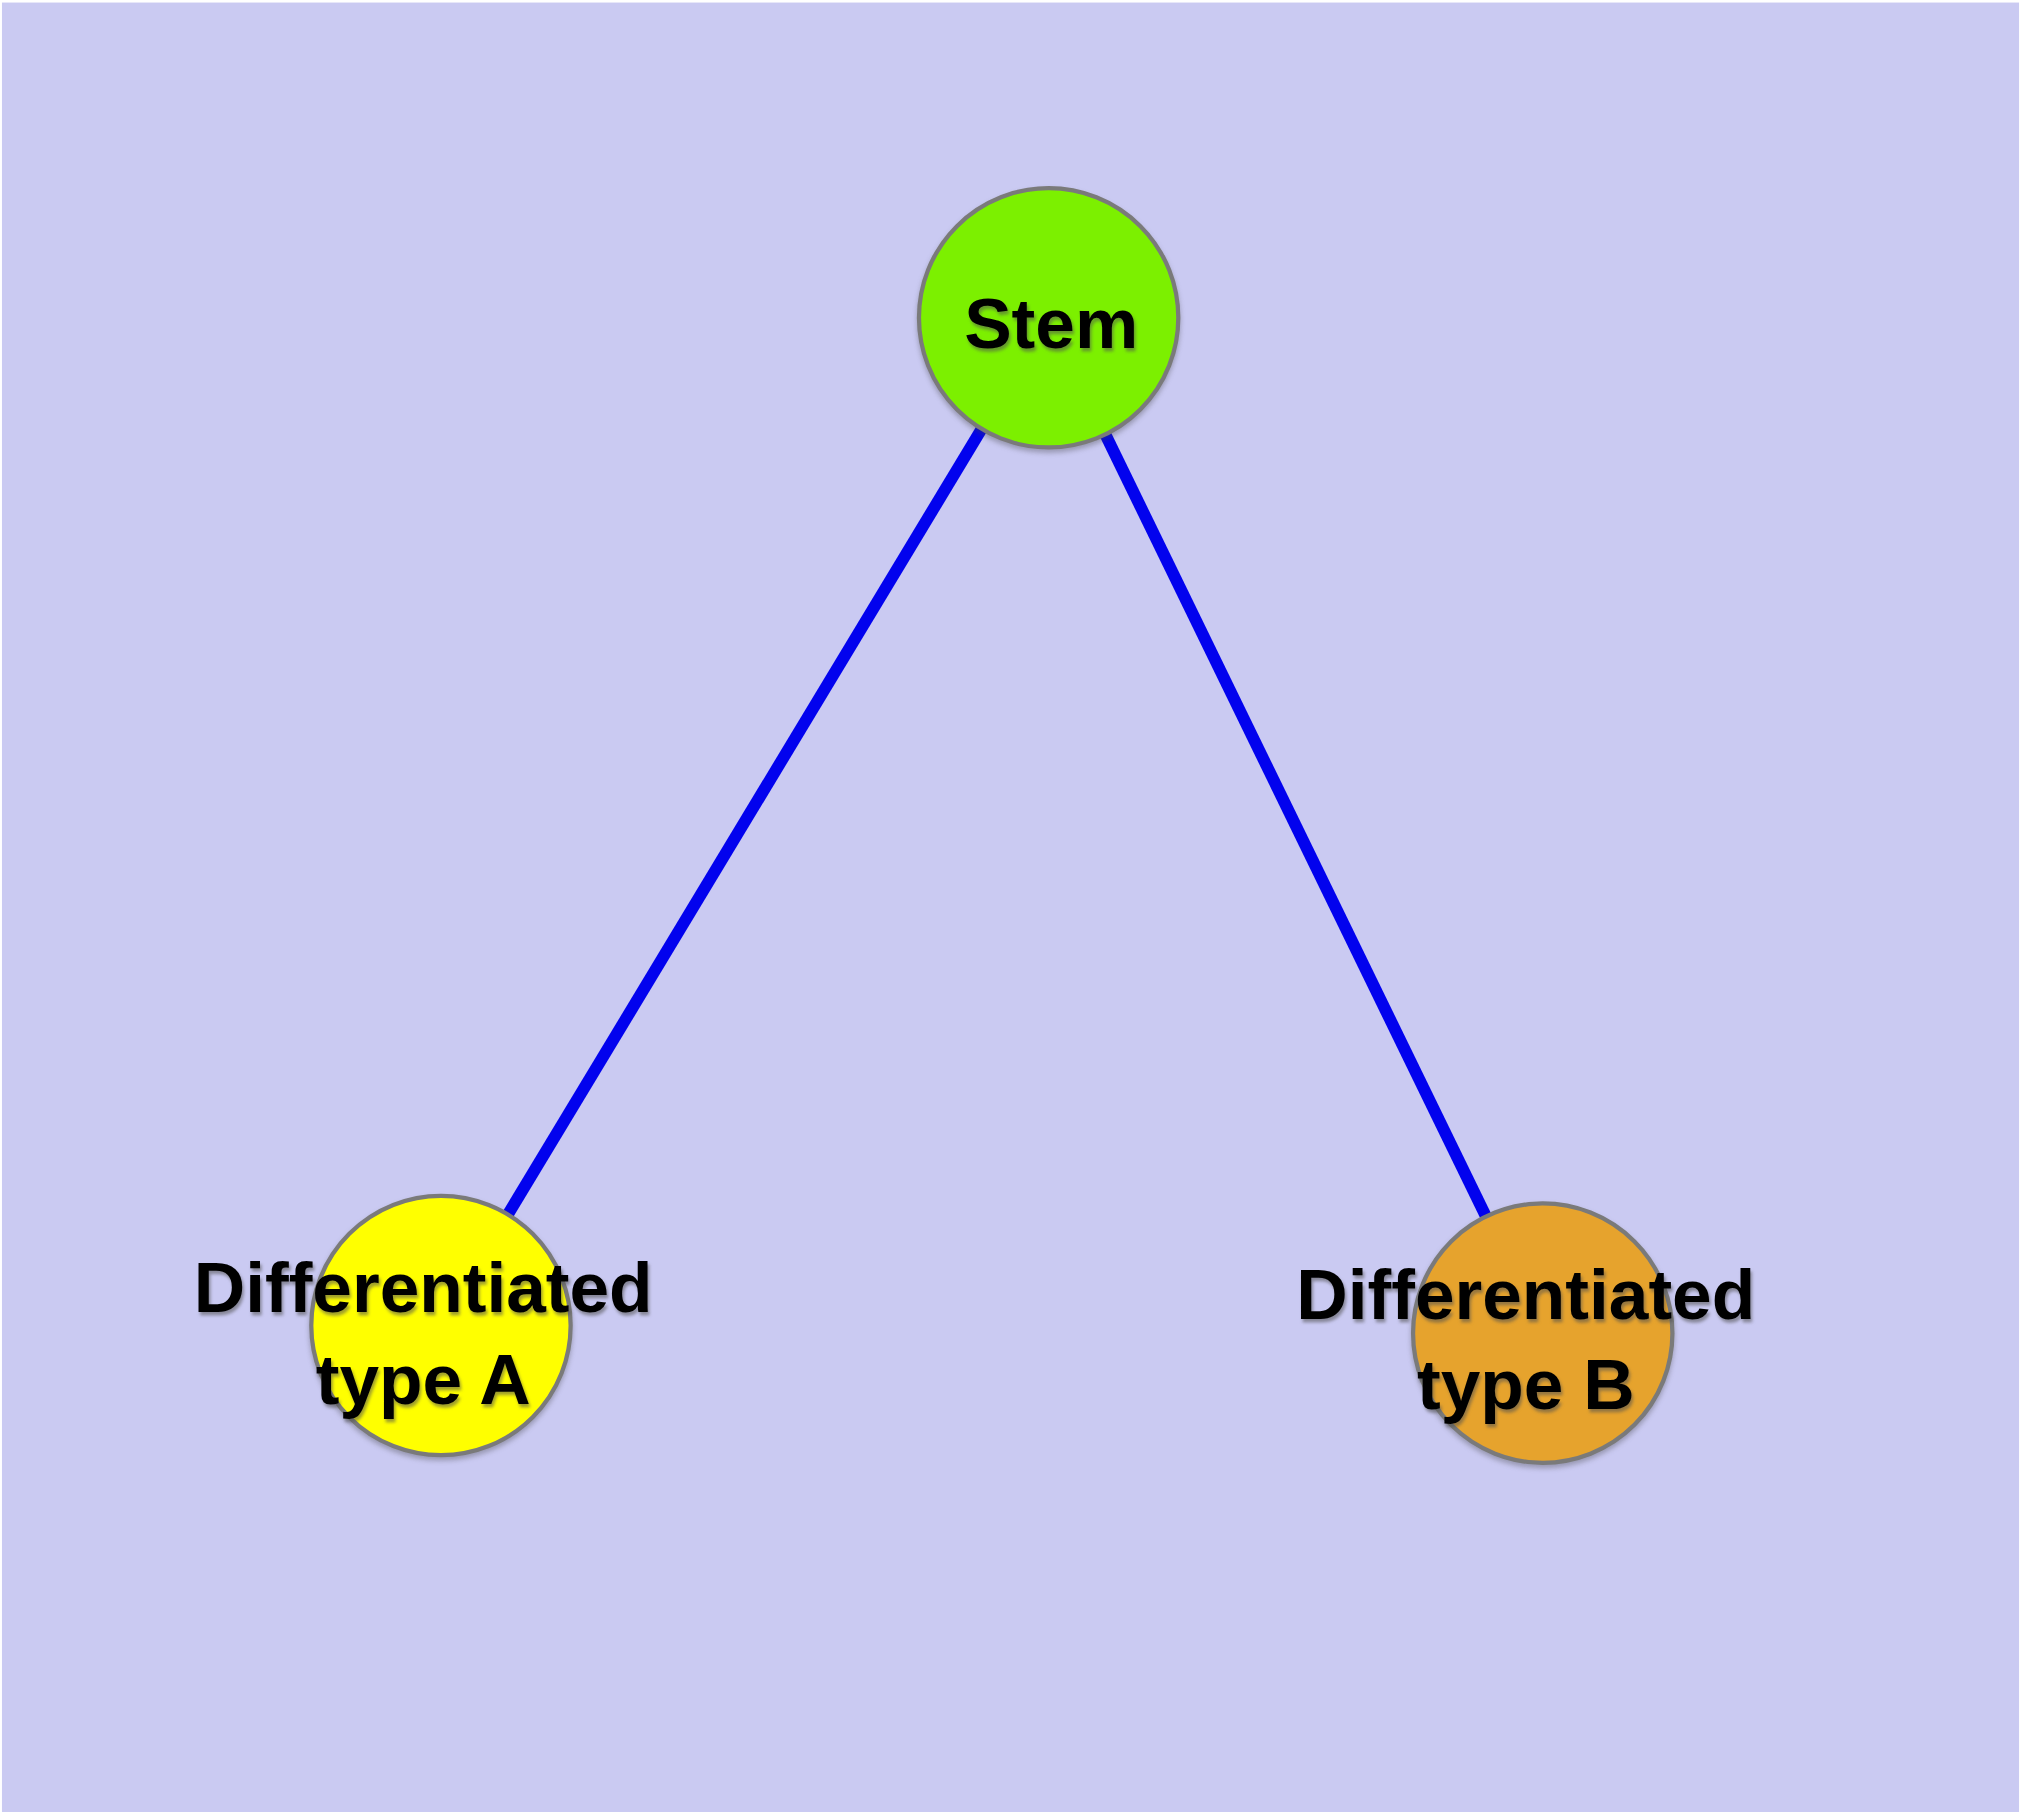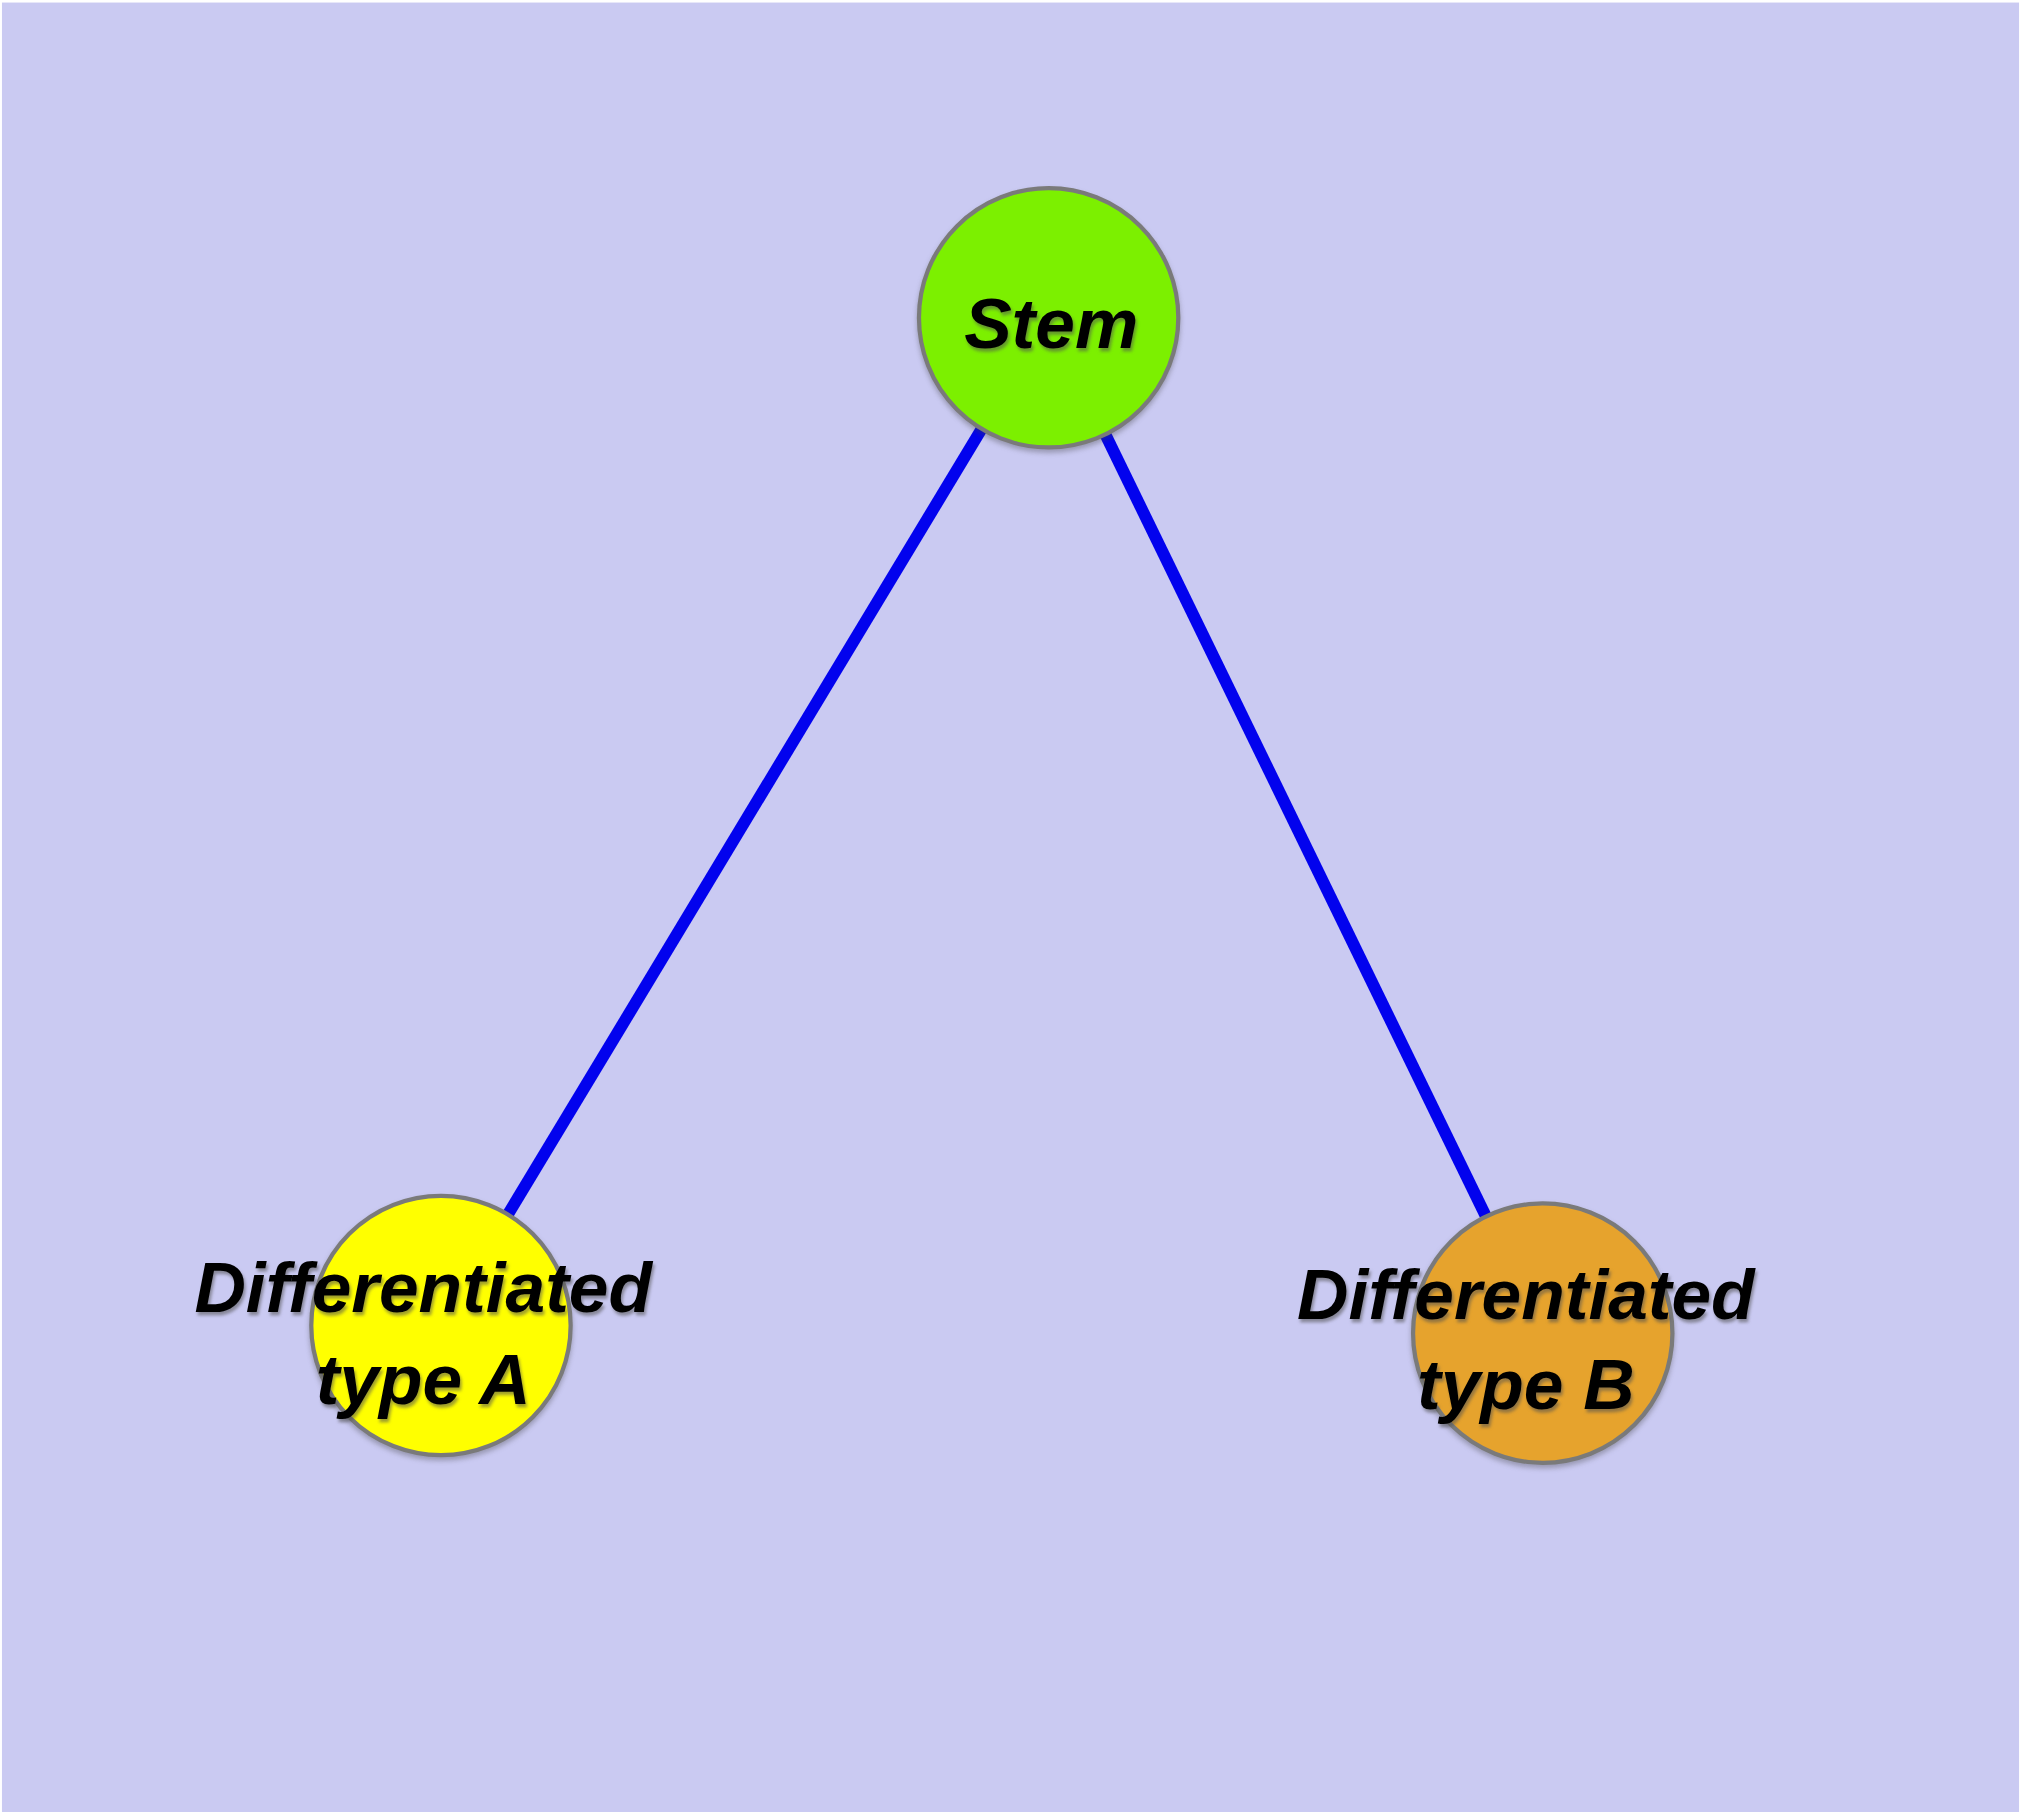--- a/index.html
+++ b/index.html
@@ -7,21 +7,20 @@
     padding: 0;
     width: 2021px;
     height: 1812px;
     background: #ffffff;
     overflow: hidden;
   }
   .stage {
     position: relative;
     width: 1837px;
     height: 1812px;
-    font-style: italic;
   }
   svg.diagram {
     position: absolute;
     left: 0;
     top: 0;
     width: 2021px;
     height: 1812px;
     display: block;
   }
   .node-circle {

